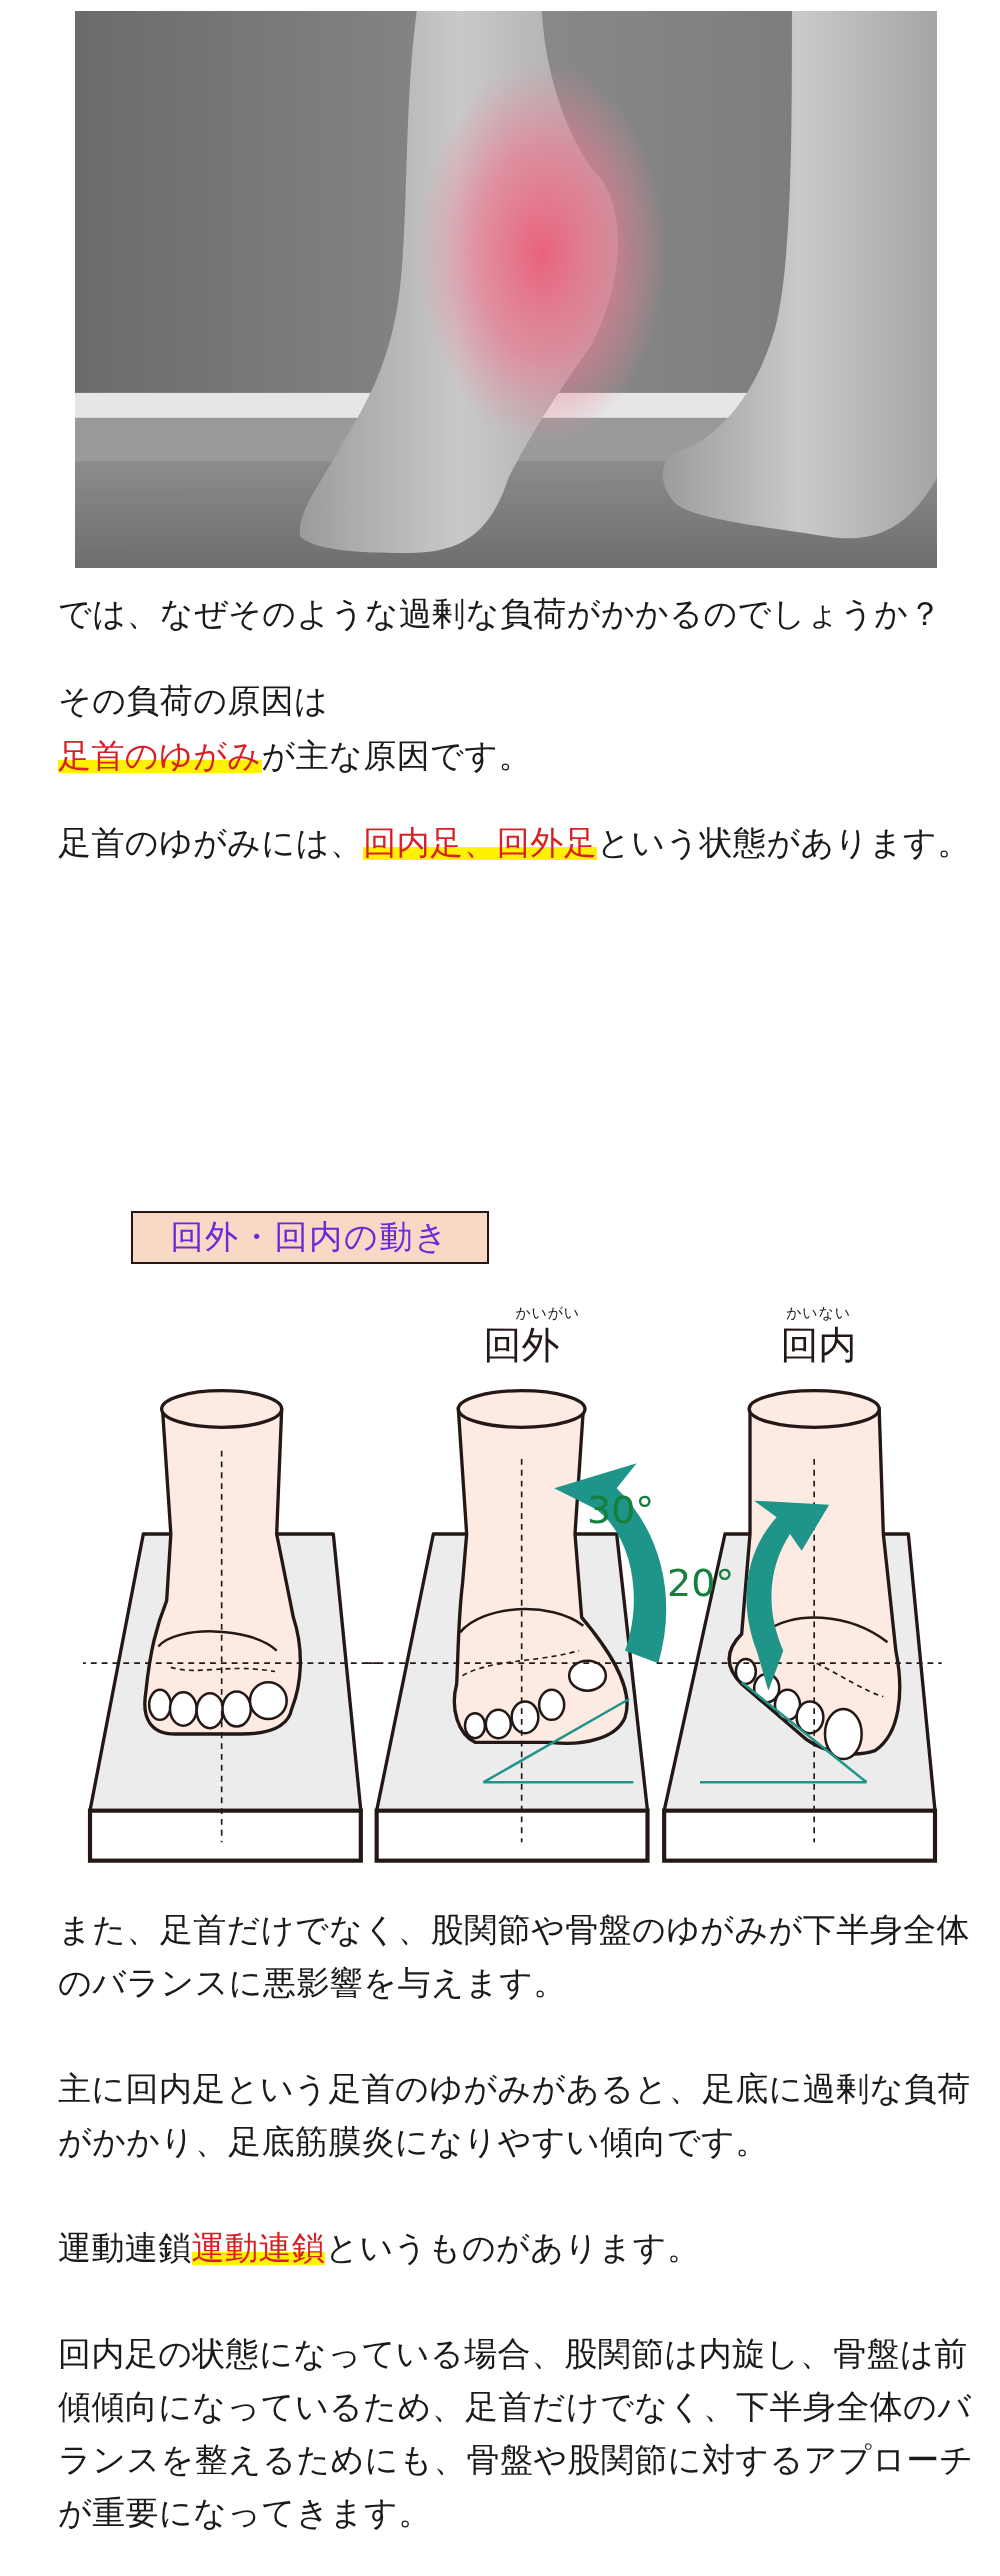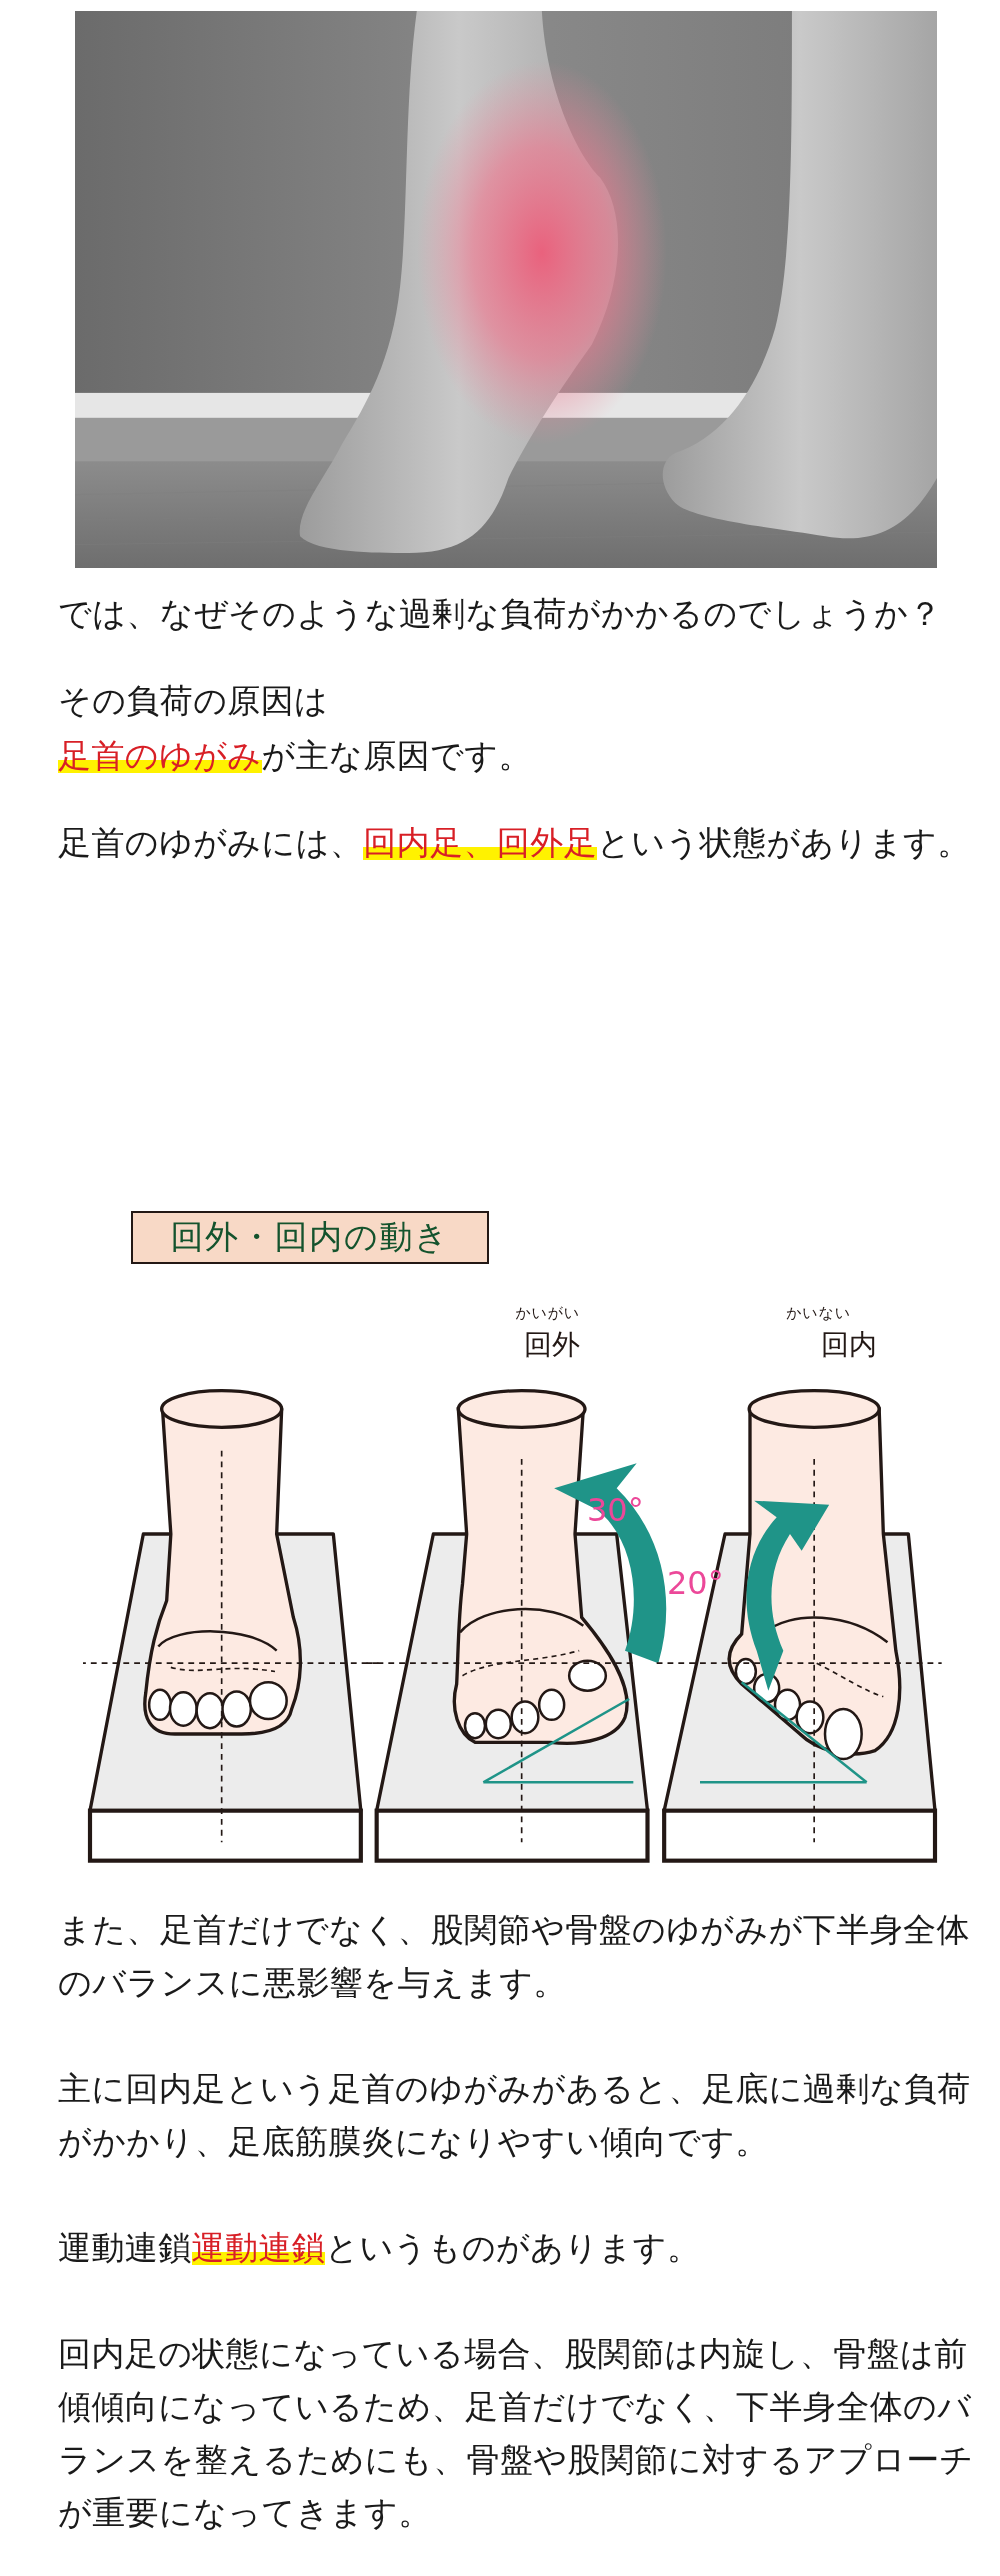--- a/index.html
+++ b/index.html
@@ -24,33 +24,33 @@
   .hl {
     color: #d81f26;
     background: linear-gradient(to bottom, transparent 0, transparent 58%, #fff200 58%, #fff200 88%, transparent 88%);
     padding-bottom: 3.3px;
   }
   .diagram { position: absolute; left: 83px; top: 1184px; width: 859px; height: 700px; }
   .diagram svg { display: block; width: 100%; height: 100%; }
   .dg-title {
     position: absolute; left: 48px; top: 27px; width: 358px; height: 53px;
     background: #f8d9c6; border: 2.5px solid #231815; box-sizing: border-box;
-    font-size: 33px; line-height: 48px; text-align: center; color: #14532d;
+    font-size: 33px; line-height: 48px; text-align: center; color: #6d28d9;
     letter-spacing: 1.7px;
   }
   .dg-label {
-    position: absolute; text-align: right; color: #231815;
-    font-size: 28px; line-height: 42px; width: 117px;
+    position: absolute; text-align: center; color: #231815;
+    font-size: 38px; line-height: 42px; width: 117px;
   }
   .dg-ruby {
     position: absolute; text-align: center; color: #231815;
     font-size: 15px; line-height: 16.7px; width: 117px; letter-spacing: 0.8px;
   }
   .dg-deg {
-    position: absolute; color: #ec4899; font-size: 32px; line-height: 38px;
+    position: absolute; color: #15803d; font-size: 38px; line-height: 38px;
   }
 </style>
 </head>
 <body>
 
 <div class="photo">
   <svg viewBox="0 0 1034 668" preserveAspectRatio="none">
     <defs>
       <linearGradient id="wall" x1="0" y1="0" x2="1" y2="0">
         <stop offset="0" stop-color="#6b6b6b"></stop>

